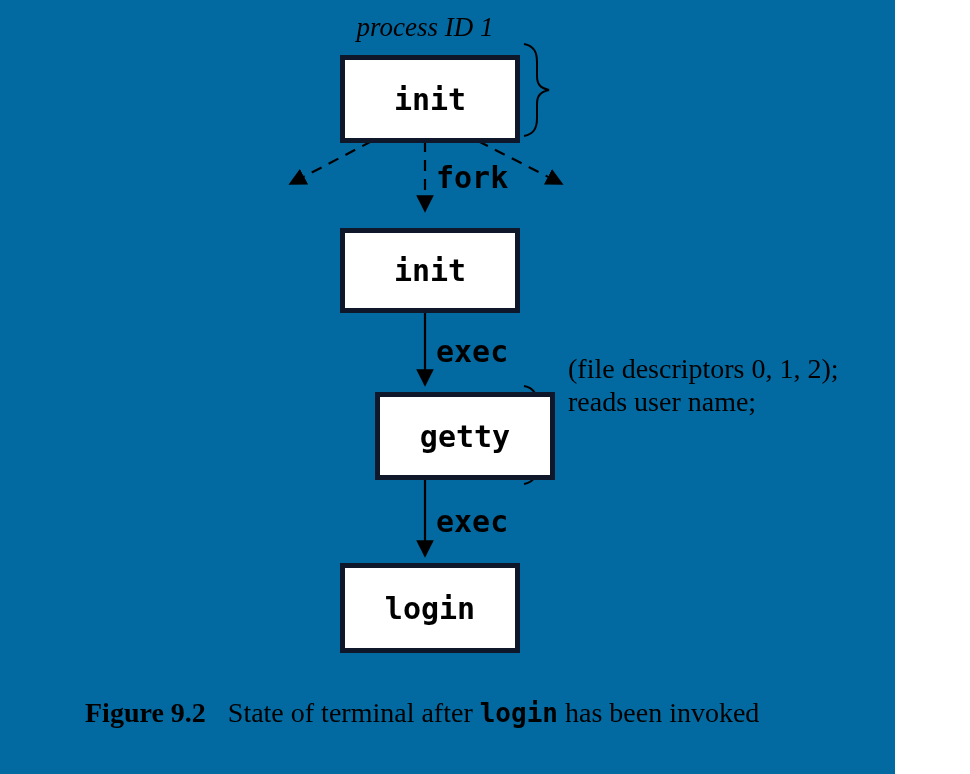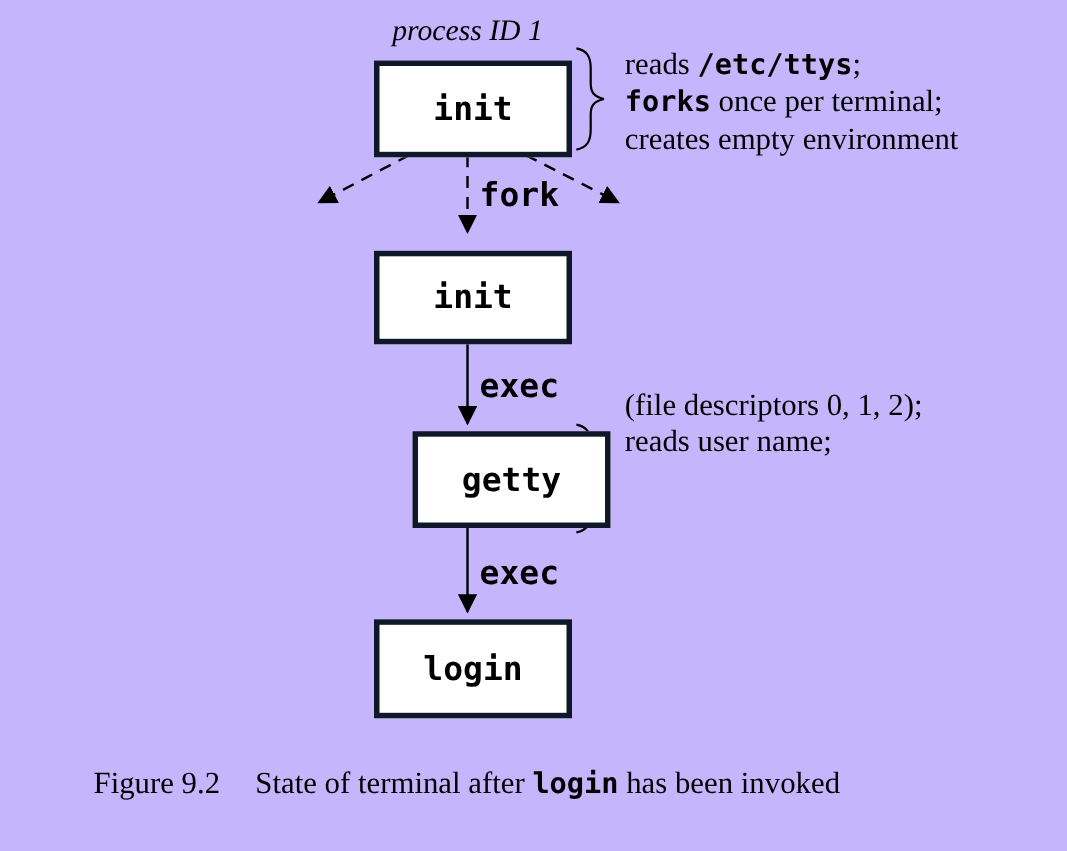--- a/index.html
+++ b/index.html
@@ -2,23 +2,23 @@
 <html><head>
 <meta charset="utf-8">
 <style>
   html, body {
     margin: 0;
     padding: 0;
     background: #ffffff;
   }
   #figure {
     position: relative;
-    width: 970px;
+    width: 895px;
     height: 774px;
-    background: #c4b5fd;
+    background: #0369a1;
     color: #000000;
     font-family: "Liberation Serif", "DejaVu Serif", serif;
     overflow: hidden;
   }
   .mono {
     font-family: "DejaVu Sans Mono", "Liberation Mono", monospace;
     font-weight: bold;
   }
   .node {
     position: absolute;
@@ -70,22 +70,22 @@
   .annotation .mono { font-size: 26px; }
 
   #caption {
     position: absolute;
     left: 85px;
     top: 697px;
     font-size: 28px;
     white-space: nowrap;
   }
   #caption .figure-label {
-    font-weight: normal;
-    margin-right: 32px;
+    font-weight: bold;
+    margin-right: 22px;
   }
   #caption .mono { font-size: 26px; }
 
   svg.overlay {
     position: absolute;
     left: 0;
     top: 0;
     pointer-events: none;
   }
 </style>
@@ -116,25 +116,20 @@
 
   <div id="box-init1" class="node">init</div>
   <div id="box-init2" class="node">init</div>
   <div id="box-getty" class="node">getty</div>
   <div id="box-login" class="node">login</div>
 
   <div id="label-fork" class="edge-label">fork</div>
   <div id="label-exec1" class="edge-label">exec</div>
   <div id="label-exec2" class="edge-label">exec</div>
 
-  <div id="annotation-init" class="annotation">
-    <div><span>reads </span><span class="mono">/etc/ttys</span><span>;</span></div>
-    <div><span class="mono">forks</span><span> once per terminal;</span></div>
-    <div><span>creates empty environment</span></div>
-  </div>
 
   <div id="annotation-getty" class="annotation">
     <div>(file descriptors 0, 1, 2);</div>
     <div>reads user name;</div>
   </div>
 
   <div id="caption"><span class="figure-label">Figure 9.2</span><span>State of terminal after </span><span class="mono">login</span><span> has been invoked</span></div>
 
 </div>
 

